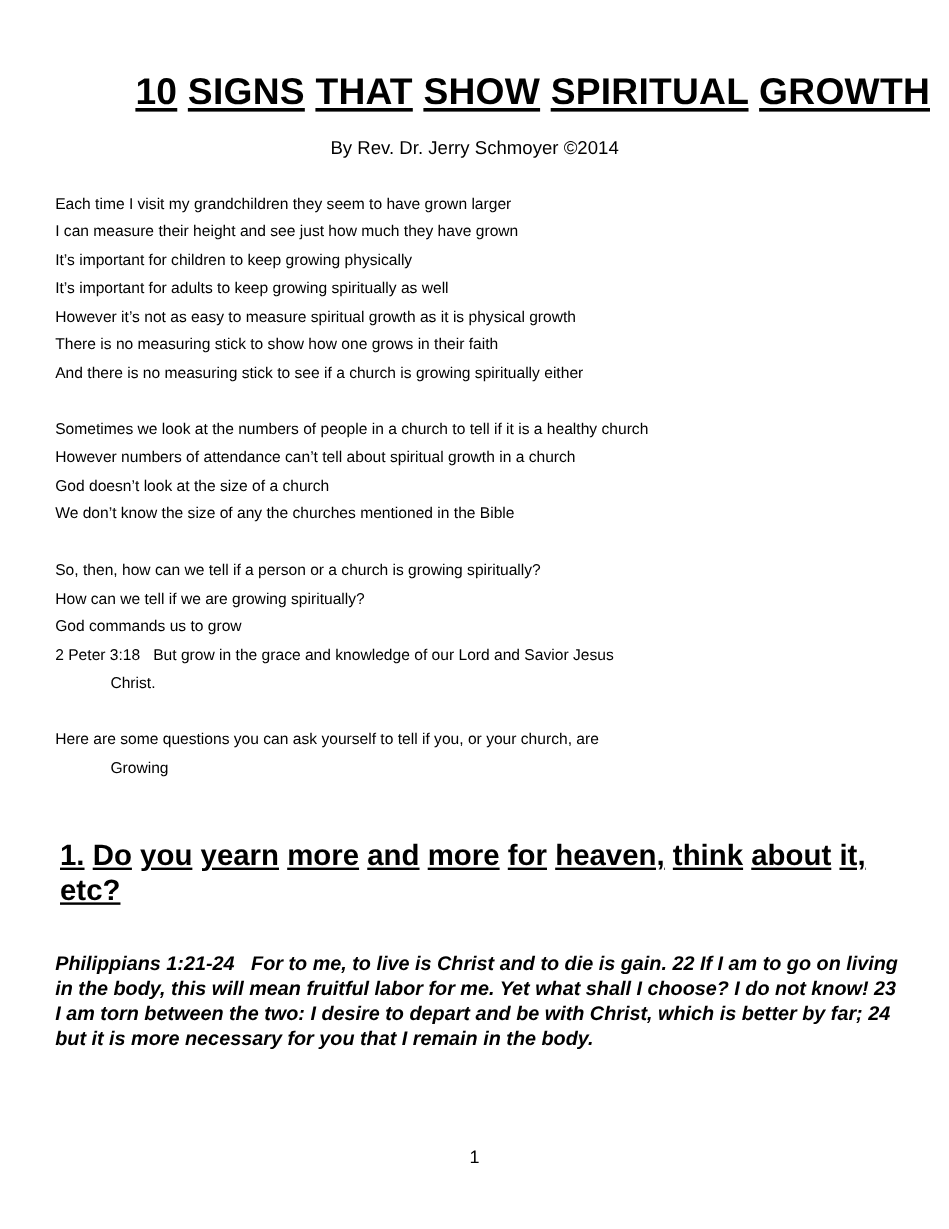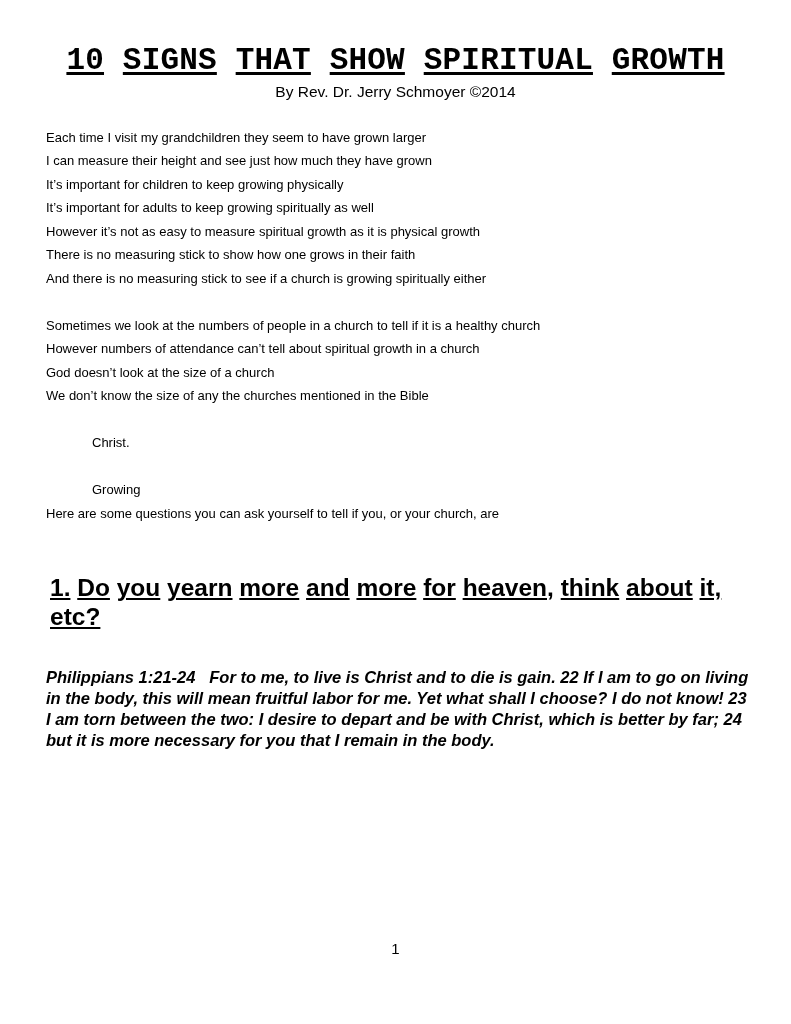--- a/index.html
+++ b/index.html
@@ -16,29 +16,28 @@
     position: relative;
   }
   .page {
     position: relative;
     width: 791px;
     height: 1024px;
     box-sizing: border-box;
     padding: 0;
   }
   .doc-title {
-    text-align: center;
+    text-align: right;
     font-size: 31px;
     font-weight: bold;
     letter-spacing: 0.2px;
-    margin: 0;
+    margin: 16px;
     padding-top: 44px;
     line-height: 1.1;
     white-space: nowrap;
-    font-family: Liberation Mono, monospace;
   }
   .doc-title .w {
     text-decoration: underline;
     text-decoration-thickness: 2.5px;
     text-underline-offset: 3px;
   }
   .byline {
     text-align: center;
     font-size: 15.5px;
     font-weight: normal;
@@ -125,26 +124,30 @@
 
     <div class="spacer"></div>
 
     <p class="para">Sometimes we look at the numbers of people in a church to tell if it is a healthy church
 However numbers of attendance can’t tell about spiritual growth in a church
 God doesn’t look at the size of a church
 We don’t know the size of any the churches mentioned in the Bible</p>
 
     <div class="spacer"></div>
 
+    <p class="para">So, then, how can we tell if a person or a church is growing spiritually?
+How can we tell if we are growing spiritually?
+God commands us to grow
+2 Peter 3:18   But grow in the grace and knowledge of our Lord and Savior Jesus</p>
     <p class="para indent">Christ.</p>
 
     <div class="spacer"></div>
 
+    <p class="para">Here are some questions you can ask yourself to tell if you, or your church, are</p>
     <p class="para indent">Growing</p>
-    <p class="para">Here are some questions you can ask yourself to tell if you, or your church, are</p>
 
     <h2 class="section-heading">
       <span class="w">1.</span>
       <span class="w">Do</span>
       <span class="w">you</span>
       <span class="w">yearn</span>
       <span class="w">more</span>
       <span class="w">and</span>
       <span class="w">more</span>
       <span class="w">for</span>

